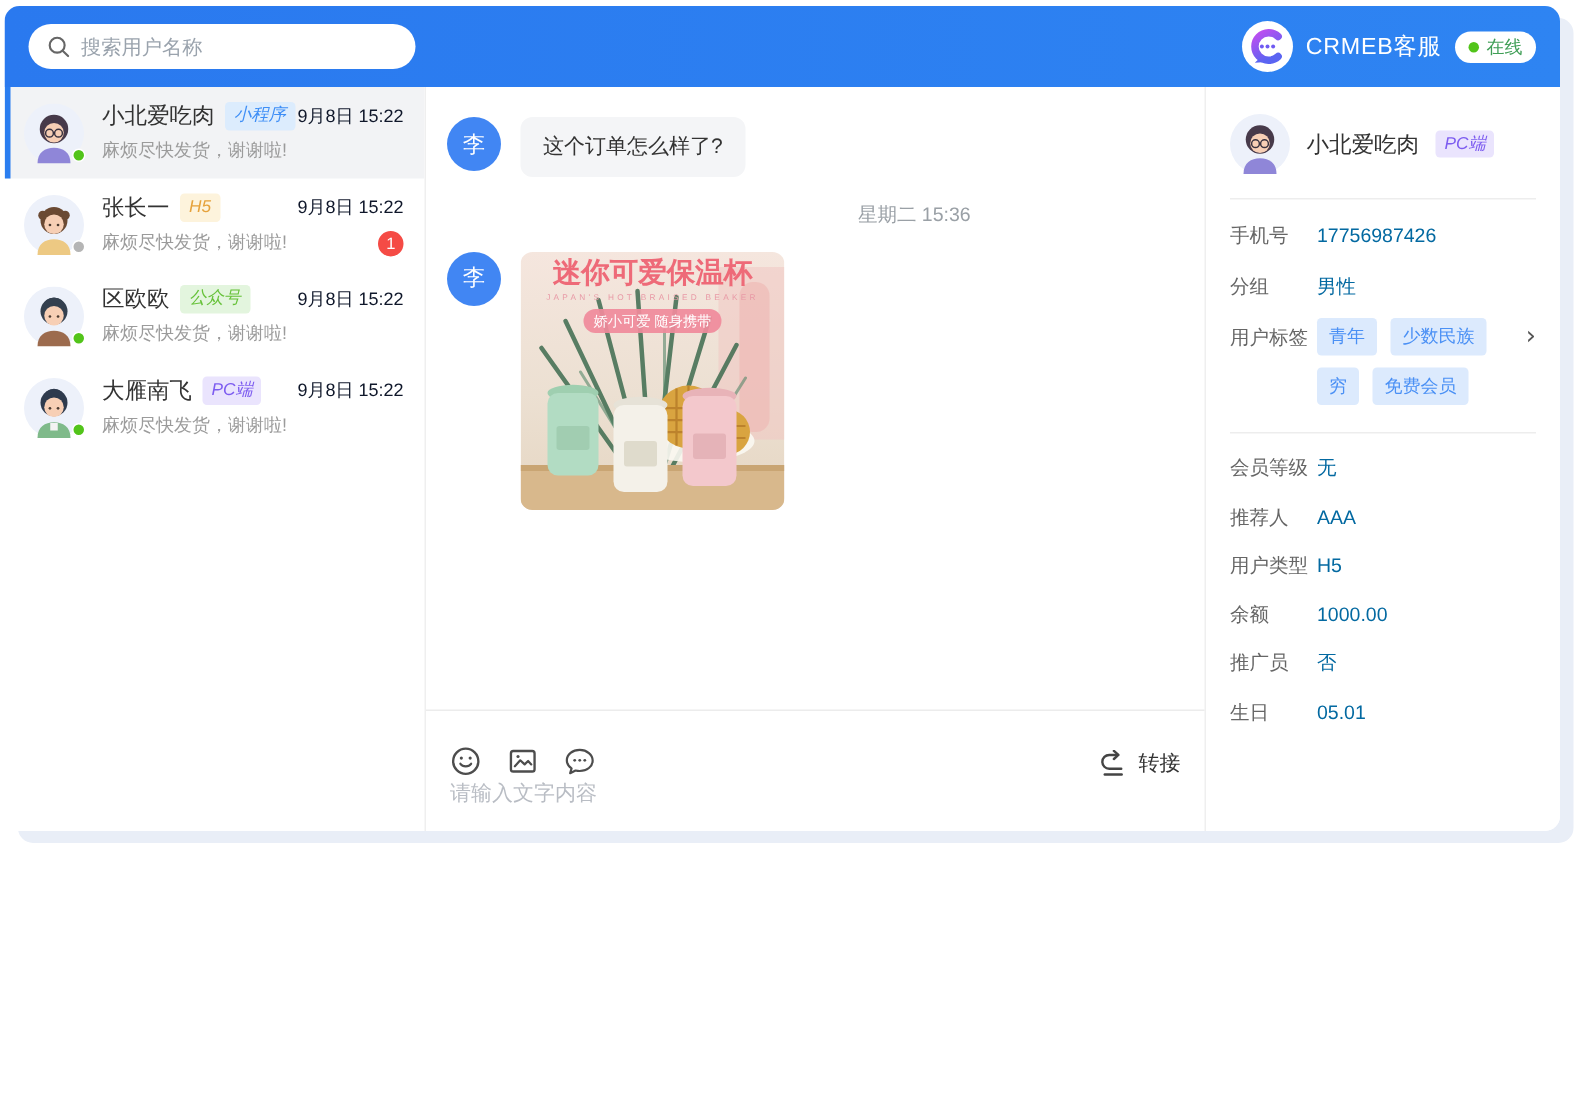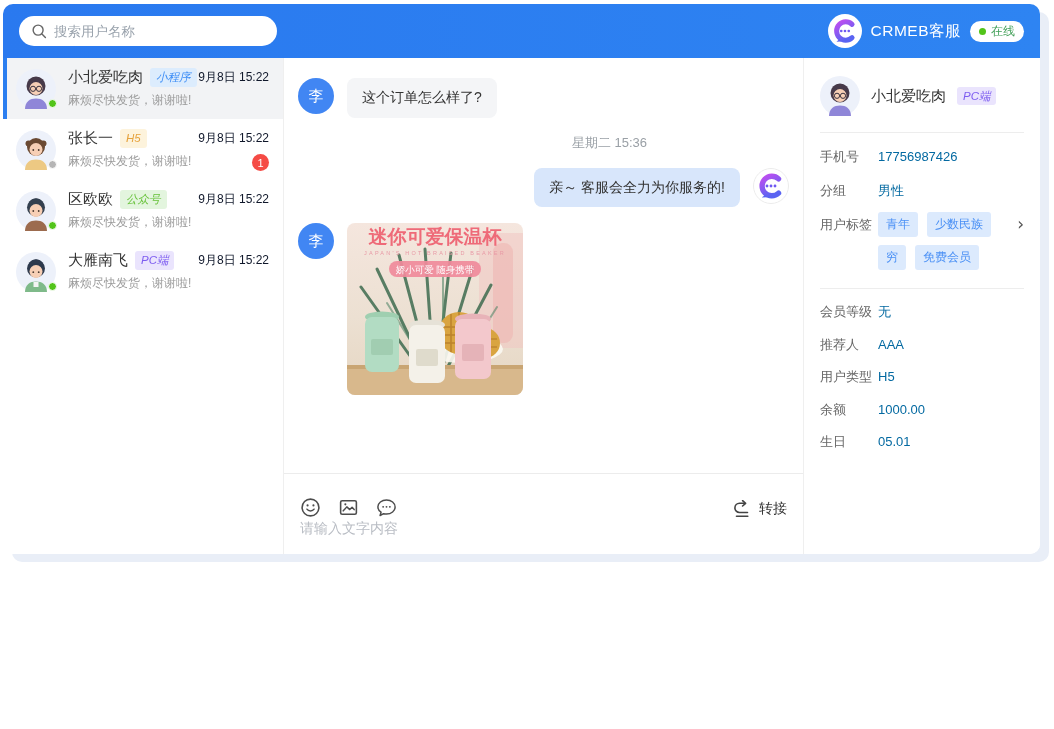--- a/index.html
+++ b/index.html
@@ -228,33 +228,20 @@
     <div class="chat">
       <div class="msgs">
 
         <div class="mrow left">
           <div class="av-li">李</div>
           <div class="bubble">这个订单怎么样了?</div>
         </div>
 
         <div class="tdivider">星期二 15:36</div>
 
-        <div class="mrow right">
-          <div class="bubble">亲～ 客服会全力为你服务的!</div>
-          <div class="av-logo">
-            <svg width="32" height="32" viewBox="0 0 36 36">
-              <circle cx="18" cy="18" r="18" fill="#fff"></circle>
-              <path d="M26.5,10 A11,11 0 1 0 26.5,26" fill="none" stroke="url(#g1)" stroke-width="6" stroke-linecap="round"></path>
-              <path d="M11,28 l-3.2,3 l6,-0.4 z" fill="#5a64f2"></path>
-              <circle cx="13.5" cy="18" r="1.6" fill="#6f5af2"></circle>
-                <circle cx="18" cy="18" r="1.6" fill="#6f5af2"></circle>
-                <circle cx="22.5" cy="18" r="1.6" fill="#6f5af2"></circle>
-            </svg>
-          </div>
-        </div>
 
         <div class="mrow left">
           <div class="av-li">李</div>
           <div class="imgcard">
             <svg viewBox="0 0 176 172" width="176" height="172">
               <defs>
                 <linearGradient id="bgph" x1="0" y1="0" x2="0" y2="1">
                   <stop offset="0" stop-color="#f5e6de"></stop>
                     <stop offset="0.55" stop-color="#ece0d2"></stop>
                     <stop offset="1" stop-color="#e5d6c2"></stop>
@@ -407,20 +394,24 @@
         </div>
         <div class="frow">
           <span class="flabel">用户类型</span>
           <span class="fvalue">H5</span>
         </div>
         <div class="frow">
           <span class="flabel">余额</span>
           <span class="fvalue">1000.00</span>
         </div>
         <div class="frow">
+          <span class="flabel">推广员</span>
+          <span class="fvalue">否</span>
+        </div>
+        <div class="frow">
           <span class="flabel">生日</span>
           <span class="fvalue">05.01</span>
         </div>
       </div>
     </div>
 
   </div>
 </div>
 
 </body></html>

